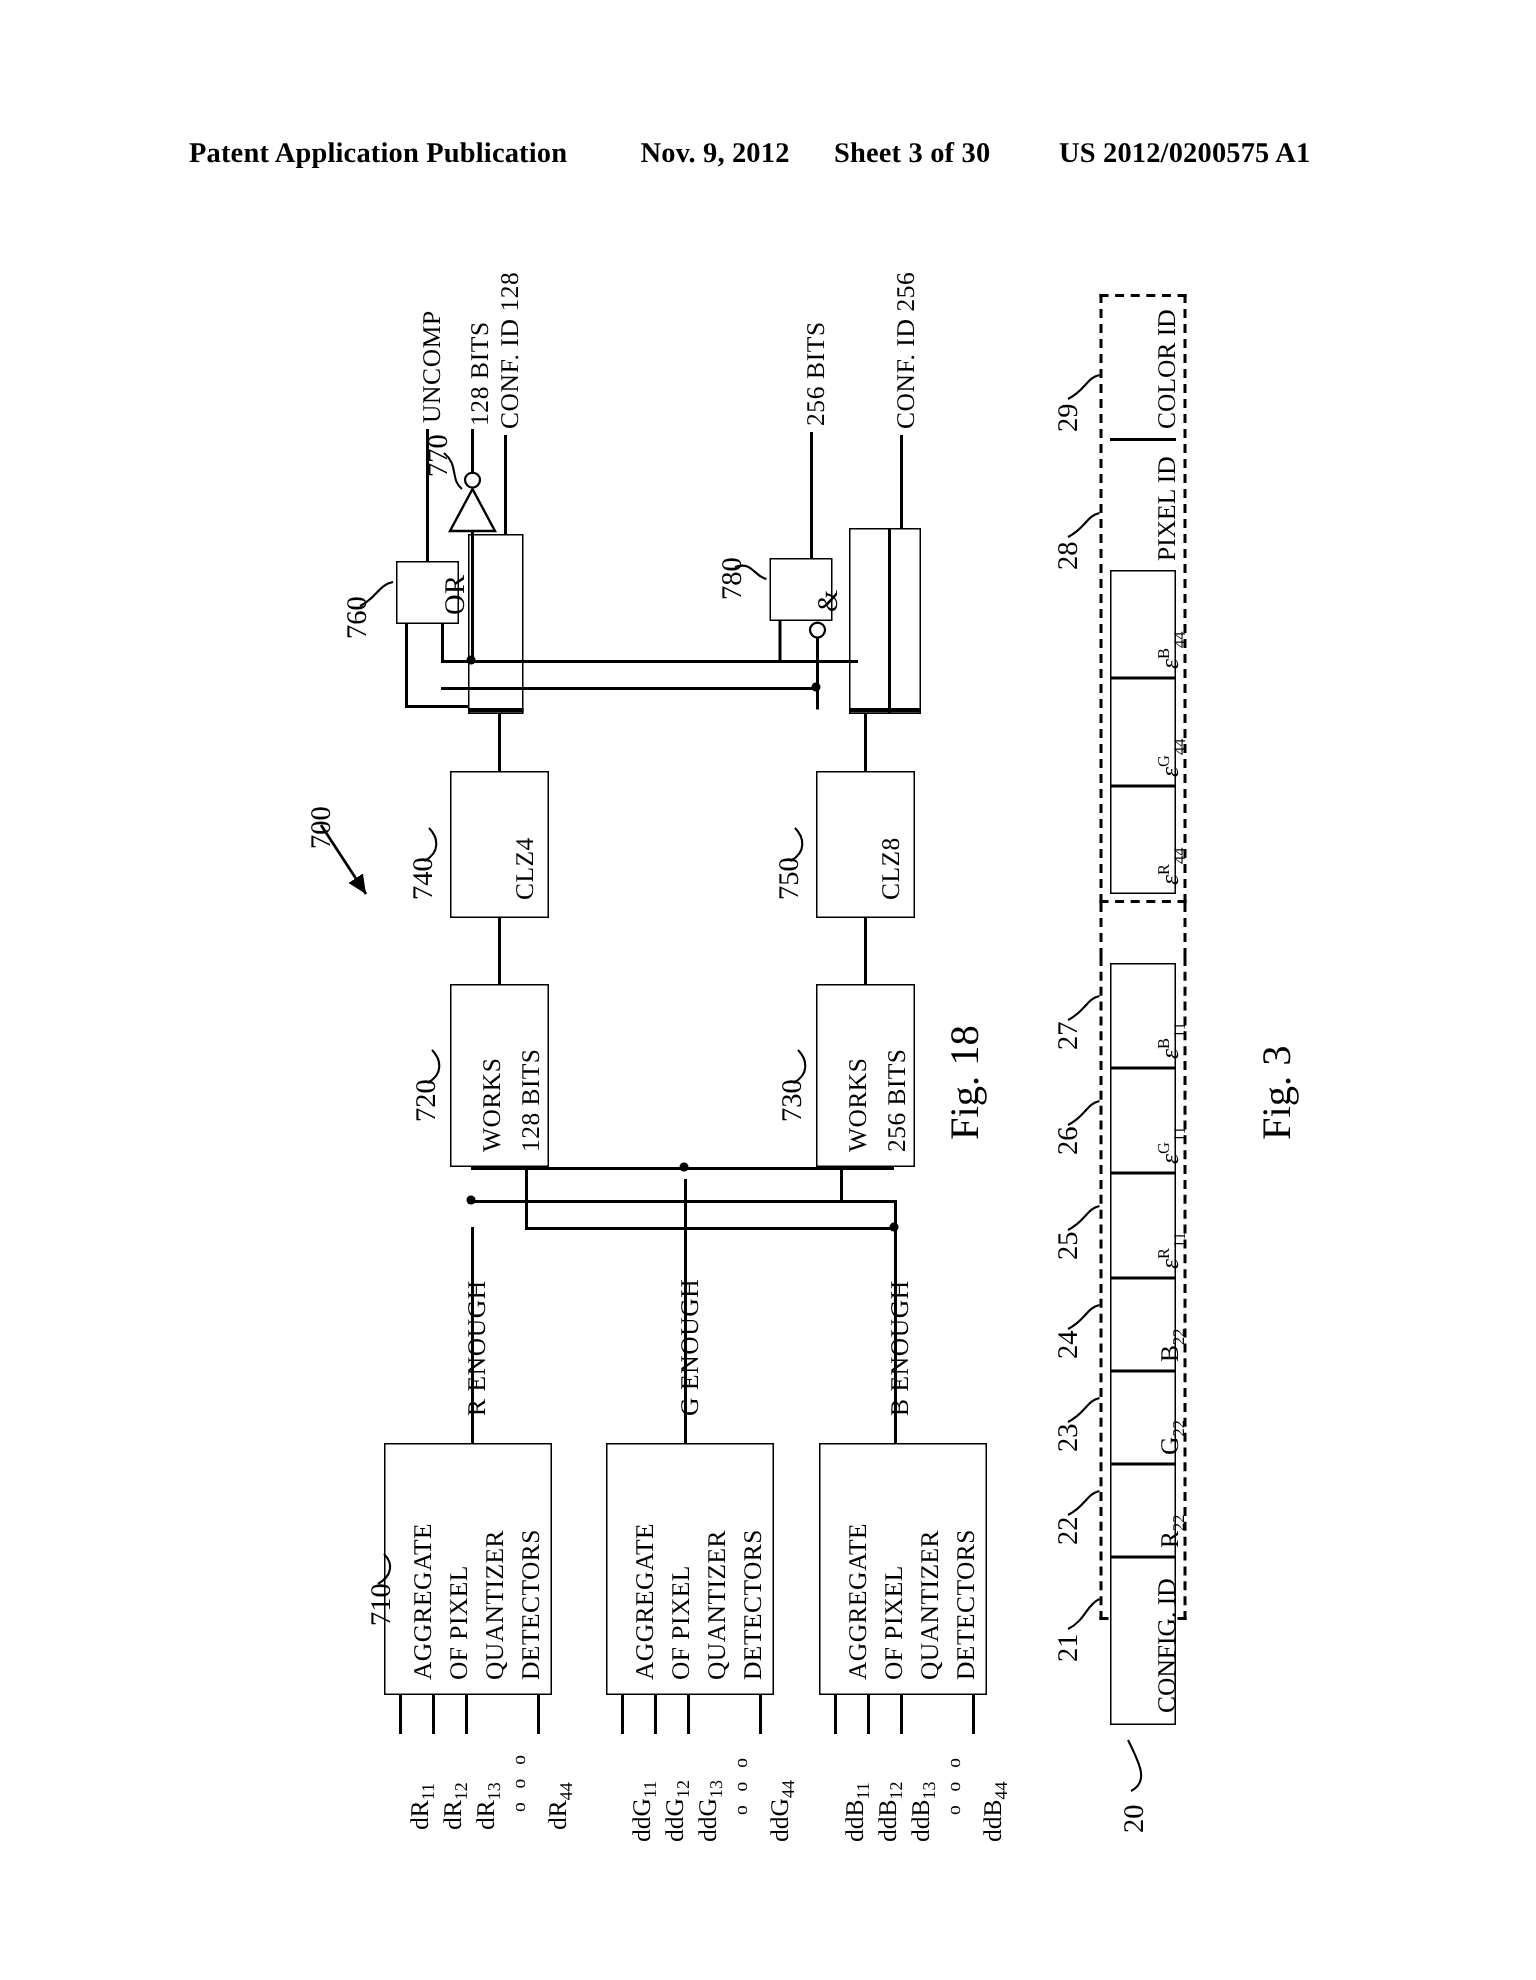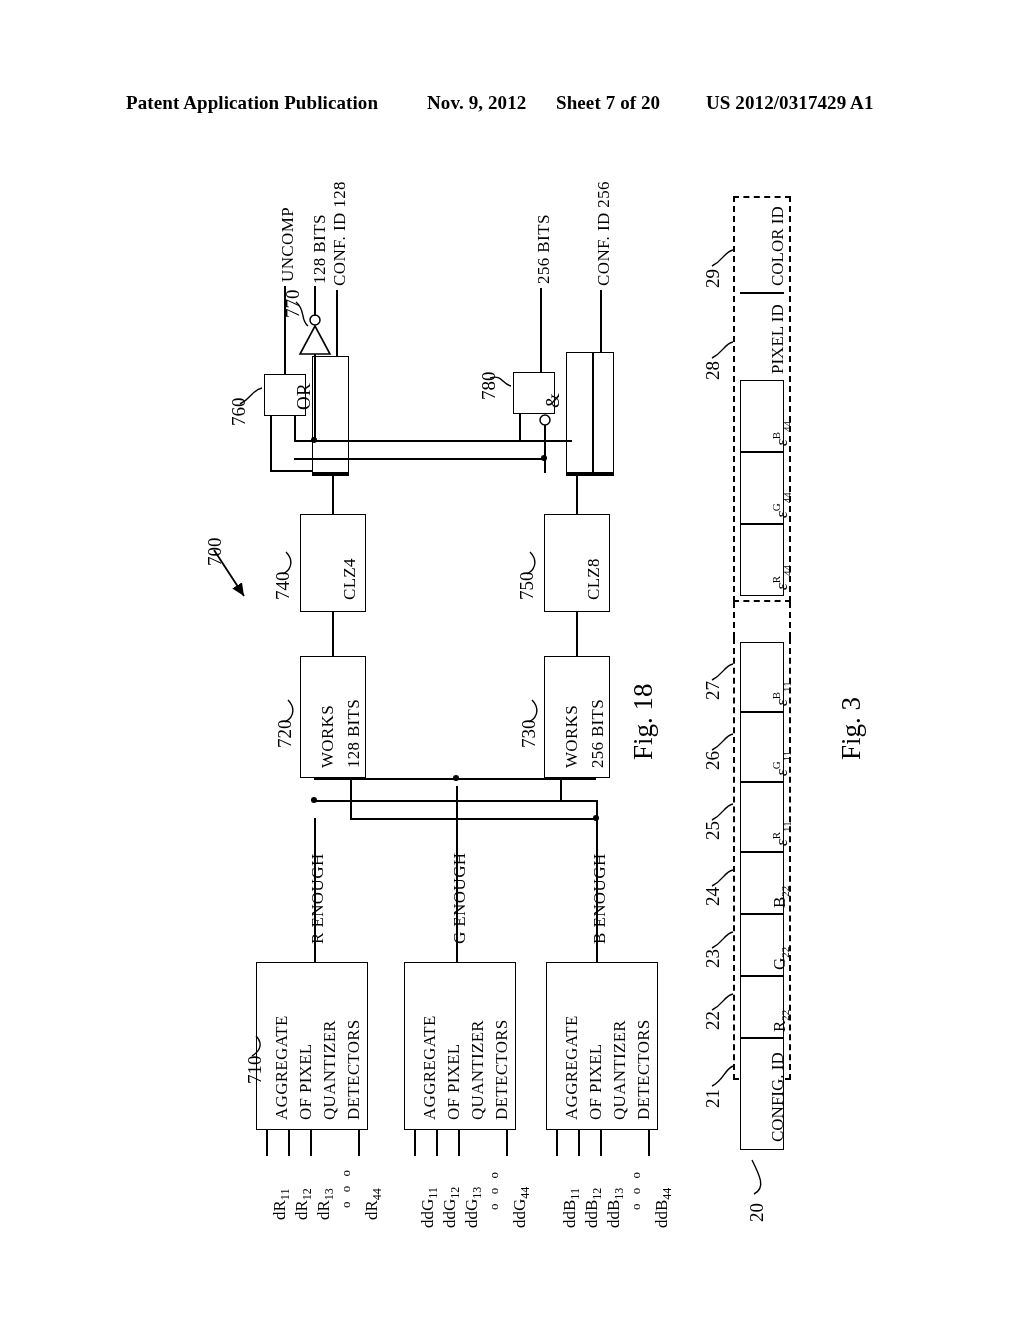--- a/index.html
+++ b/index.html
@@ -54,22 +54,22 @@
   .f3dash{position:absolute;box-sizing:border-box;}
 
   svg{position:absolute;overflow:visible;}
 </style>
 </head>
 <body>
 
 <div id="hdr">
   <span class="h1">Patent Application Publication</span>
   <span class="h2">Nov. 9, 2012</span>
-  <span class="h3">Sheet 7 of 20</span>
-  <span class="h4">US 2012/0317429 A1</span>
+  <span class="h3">Sheet 3 of 30</span>
+  <span class="h4">US 2012/0200575 A1</span>
 </div>
 
 <div>
 
   <div class="box" style="left:256px;top:962px;width:112px;height:168px;"></div>
   <div class="boxlbl" style="left:272px;top:1120px;">AGGREGATE</div>
   <div class="boxlbl" style="left:296px;top:1120px;">OF PIXEL</div>
   <div class="boxlbl" style="left:320px;top:1120px;">QUANTIZER</div>
   <div class="boxlbl" style="left:344px;top:1120px;">DETECTORS</div>
 

